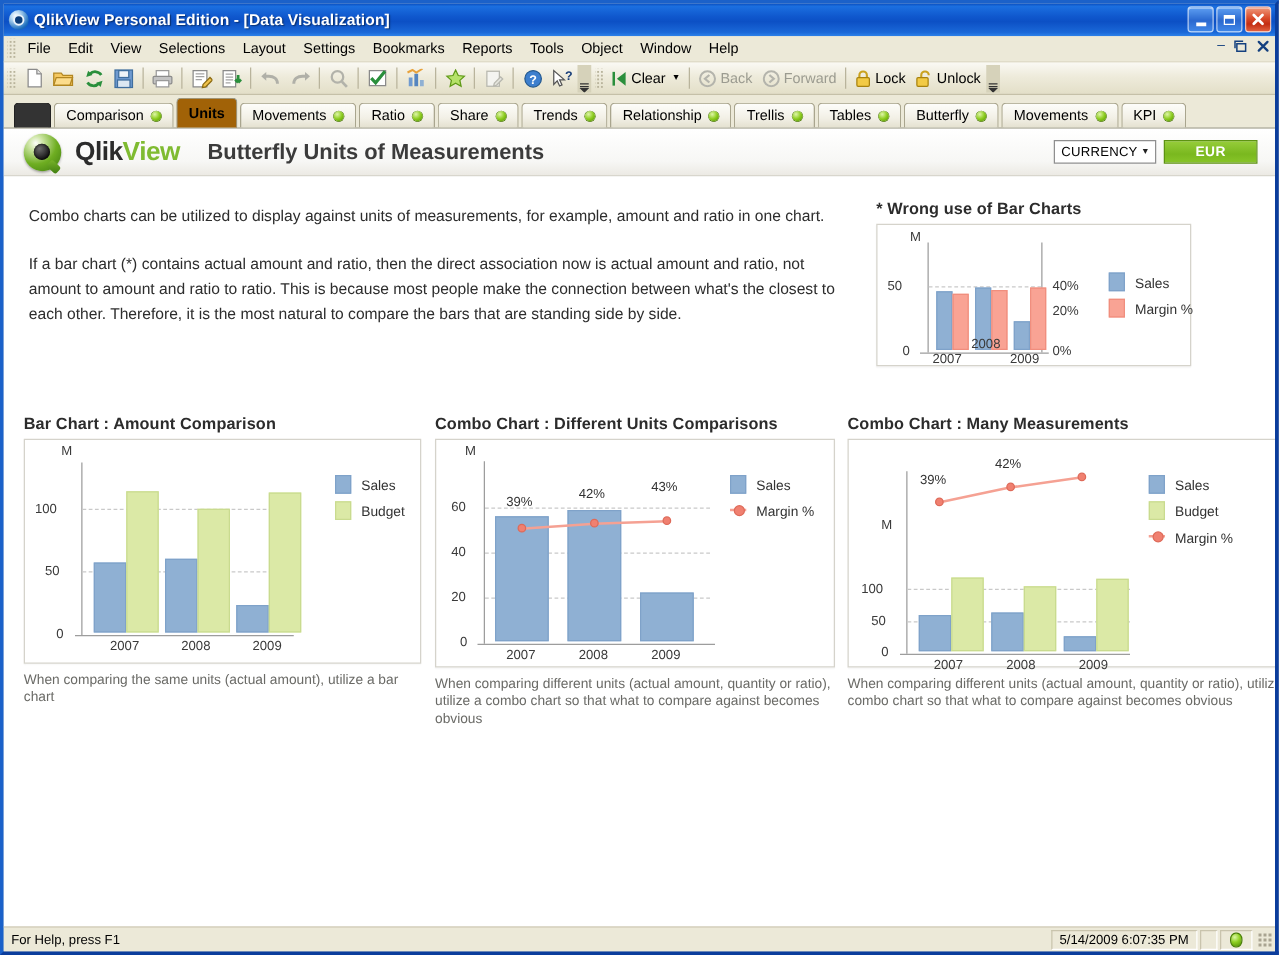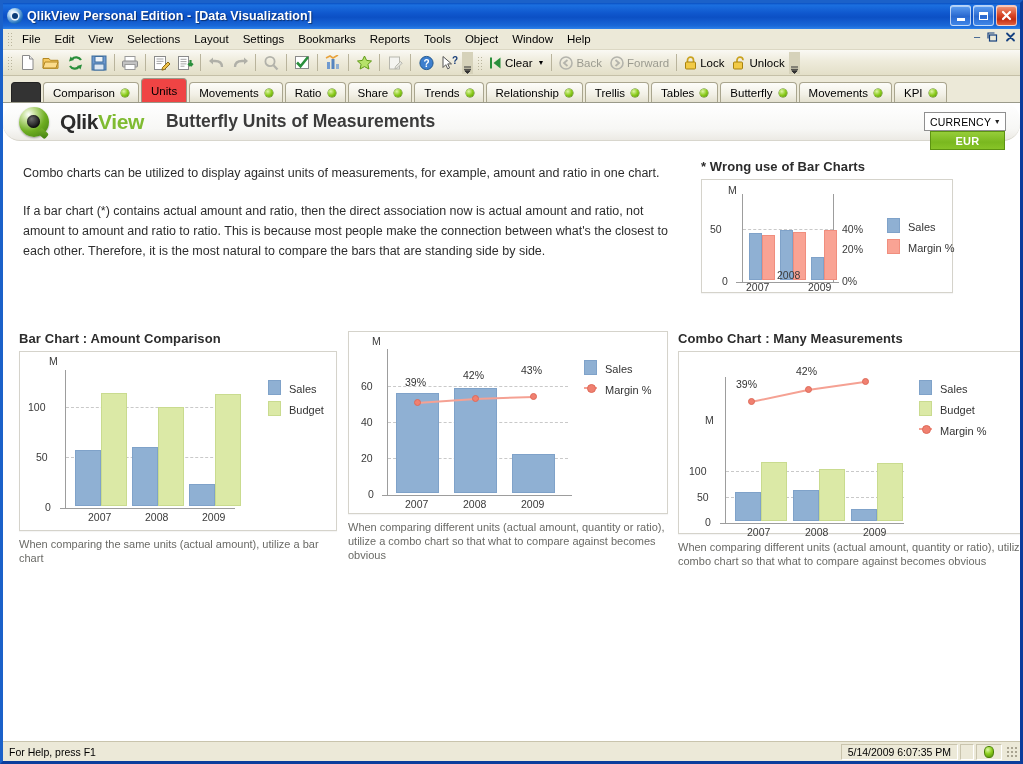--- a/index.html
+++ b/index.html
@@ -102,21 +102,21 @@
   }
   .tab {
     height: 20px; margin-right: 2px; padding: 0 9px;
     display: flex; align-items: center; gap: 6px;
     font-size: 11.5px; color: #000; white-space: nowrap;
     background: linear-gradient(to bottom,#fdfdfa 0%,#f2f0e6 60%,#e4e1d0 100%);
     border: 1px solid #a9a58e; border-bottom: none;
     border-radius: 4px 4px 0 0;
   }
   .tab.active {
-    height: 24px; background: #ef4444; font-weight: normal;
+    height: 24px; background: #a16207; font-weight: bold;
     border-color: #9a9a8a; z-index: 3; position: relative;
   }
   .tab.blank {
     width: 30px; padding: 0; background: #333333; border-color: #222;
     height: 20px;
   }
   .tab-dot {
     width: 8px; height: 8px; border-radius: 50%;
     background: radial-gradient(circle at 35% 30%, #dff5a8 0%, #8ccc1e 50%, #4f8a04 100%);
     box-shadow: 0 0 0 .5px #4f7c0a; flex: none;
@@ -124,21 +124,21 @@
 
   
   #sheet {
     flex: 1 1 auto; background: #ffffff; position: relative; overflow: hidden;
   }
 
   
   #sheet-header {
     height: 38px; background: linear-gradient(to bottom,#ffffff 0%,#f7f7f5 70%,#eceae4 100%);
     border-bottom: 1px solid #d8d6cd;
-    display: flex; align-items: center; padding: 0 12px 0 14px; position: relative; border-radius: 17px;
+    display: flex; align-items: center; padding: 0 12px 0 14px; position: relative;
   }
   #qv-logo { width: 34px; height: 34px; flex: none; position: relative; margin-right: 9px; }
   #qv-logo .ring {
     position: absolute; inset: 2px; border-radius: 50%;
     background: radial-gradient(circle at 32% 25%, #fdfefb 0%, #cfe6a8 18%, #6fae22 55%, #3c7a0d 100%);
     box-shadow: 0 1px 2px rgba(0,0,0,.35);
   }
   #qv-logo .hole {
     position: absolute; left: 10px; top: 10px; width: 13px; height: 13px; border-radius: 50%;
     background: radial-gradient(circle at 35% 30%, #6d6d6d, #101010 75%);
@@ -146,21 +146,21 @@
   }
   #qv-logo .tail {
     position: absolute; right: 3px; bottom: 2px; width: 10px; height: 7px;
     background: linear-gradient(135deg,#79b42a,#3f7d0f); border-radius: 2px;
     transform: rotate(42deg);
   }
   #brand { font-size: 21px; font-weight: bold; letter-spacing: -.4px; margin-right: 22px; }
   #brand .q { color: #2b2b2b; }
   #brand .v { color: #7fbb31; }
   #sheet-title { font-size: 17.5px; font-weight: bold; color: #3b3b3b; }
-  #currency-box { position: absolute; right: 14px; top: 9px; display: flex; align-items: flex-start; flex-direction: column; }
+  #currency-box { position: absolute; right: 14px; top: 9px; display: flex; align-items: flex-end; }
   #currency-select {
     width: 82px; height: 19px; background: #fff; border: 1px solid #8f8f8f;
     font-size: 10.5px; color: #000; display: flex; align-items: center;
     justify-content: space-between; padding: 0 4px 0 5px; letter-spacing: .2px;
   }
   #currency-select .arw { font-size: 7px; color: #222; }
   #currency-value {
     width: 75px; height: 19px; margin-left: 6px;
     background: linear-gradient(to bottom,#96cd3a,#7ab81f 60%,#87c428);
     border: 1px solid #5d9312; color: #fff; font-size: 11px; font-weight: bold;
@@ -626,20 +626,21 @@
           <div class="row">
             <span class="sw budget"></span>
             <span>Budget</span>
           </div>
         </div>
       </div>
       <div class="chart-caption">When comparing the same units (actual amount), utilize a bar chart</div>
     </div>
 
     <div style="position:absolute;left:345px;top:228px;width:320px;">
+      <div class="chart-title">Combo Chart : Different Units Comparisons</div>
       <div class="chart-box" style="height:183px;">
         <div class="axis-unit" style="left:23px;top:3px;">M</div>
         <div class="tick-lbl" style="left:12px;top:48px;">60</div>
         <div class="tick-lbl" style="left:12px;top:84px;">40</div>
         <div class="tick-lbl" style="left:12px;top:120px;">20</div>
         <div class="tick-lbl" style="left:19px;top:156px;">0</div>
         <div class="axis-v" style="left:38px;top:17px;height:146px;"></div>
         <div class="axis-h" style="left:33px;top:163px;width:190px;"></div>
         <div class="gridline" style="left:39px;top:54px;width:180px;"></div>
         <div class="gridline" style="left:39px;top:90px;width:180px;"></div>

